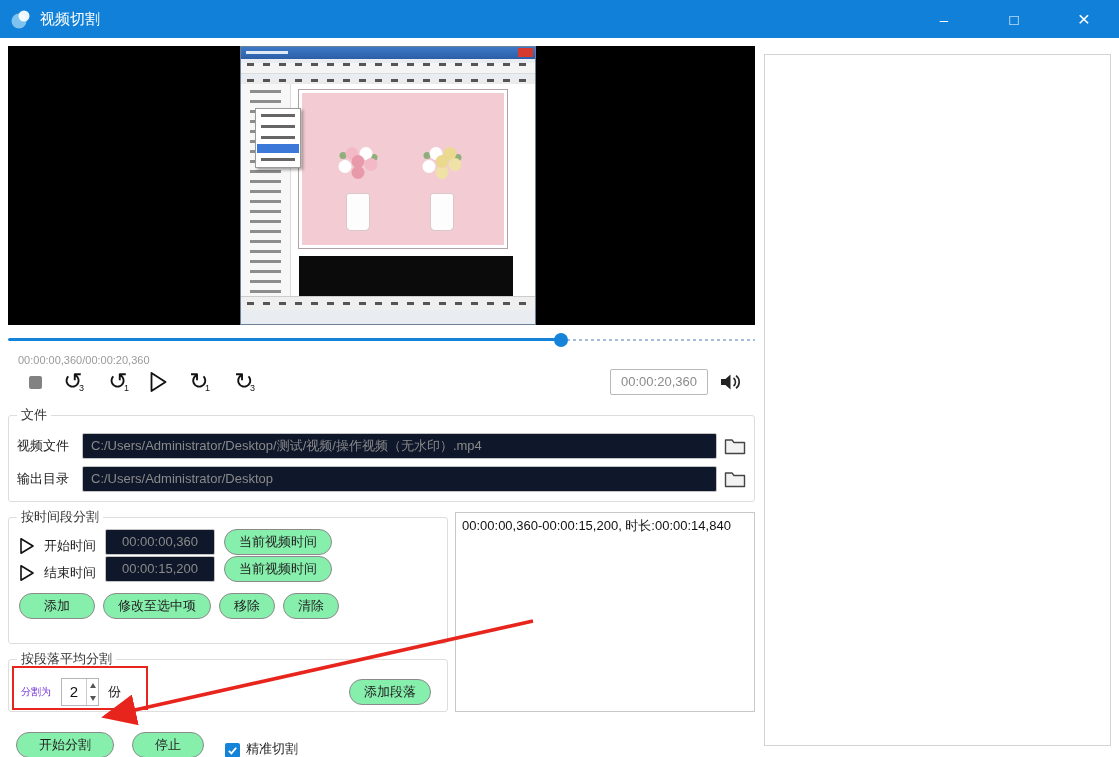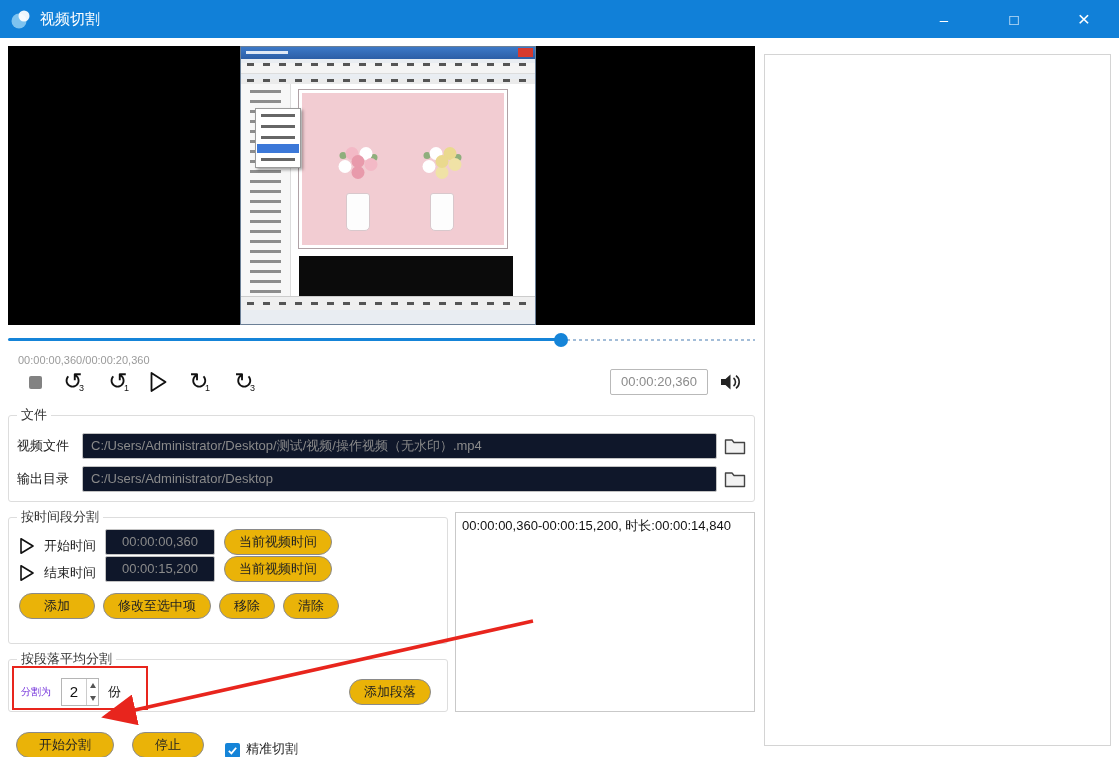--- a/index.html
+++ b/index.html
@@ -65,21 +65,21 @@
   .f-row { display:flex; align-items:center; gap:7px; margin-top:7px; }
   .f-lbl { width:58px; font-size:13px; color:#222; flex:0 0 auto; }
   .text-input { border:1px solid #c3c3c3; border-radius:2px; height:26px; line-height:24px; padding:0 8px; color:#8a8a8a; font-size:13px; background:#0f172a; white-space:nowrap; overflow:hidden; }
   .path-input { flex:1; }
   .folder { flex:0 0 auto; cursor:pointer; }
 
   .fs-timesplit { left:8px; top:508px; width:440px; height:136px; }
   .ts-row { display:flex; align-items:flex-end; gap:9px; margin:1px 2px 0; }
   .ts-lbl { font-size:13px; color:#222; }
   .time-input { width:110px; text-align:center; color:#8a8a8a; }
-  .pill { display:inline-flex; align-items:center; justify-content:center; border:1px solid #8a8a8a; border-radius:13px; background:#eab308; height:26px; font-size:13px; color:#222; padding:0 14px; font-family:inherit; cursor:pointer; }
+  .pill { display:inline-flex; align-items:center; justify-content:center; border:1px solid #8a8a8a; border-radius:13px; background:#86efac; height:26px; font-size:13px; color:#222; padding:0 14px; font-family:inherit; cursor:pointer; }
   .ts-buttons { display:flex; align-items:flex-end; gap:8px; margin:11px 2px 0; }
   .ts-buttons .pill:first-child { padding:0 24px; }
 
   .segment-list { position:absolute; left:455px; top:512px; width:300px; height:200px; border:1px solid #c9c9c9; background:#fff; padding:4px 6px; font-size:13px; color:#111; }
   .segment-item { line-height:18px; white-space:nowrap; cursor:pointer; }
 
   .fs-avg { left:8px; top:650px; width:440px; height:62px; }
   .avg-row { display:flex; align-items:center; margin-top:8px; padding:0 4px; }
   .avg-lbl { font-size:10px; color:#6d28d9; }
   .spinner { display:flex; margin-left:10px; width:38px; height:28px; border:1px solid #b5b5b5; background:#fff; cursor:pointer; }

